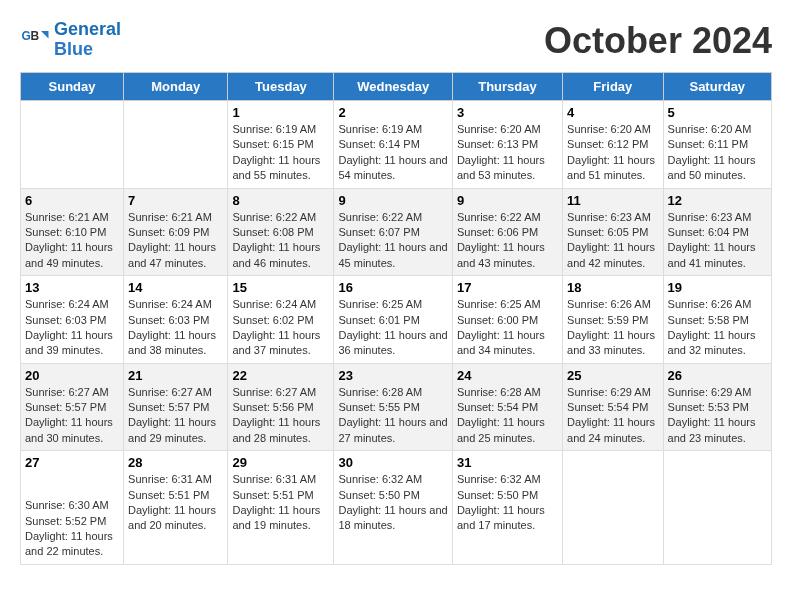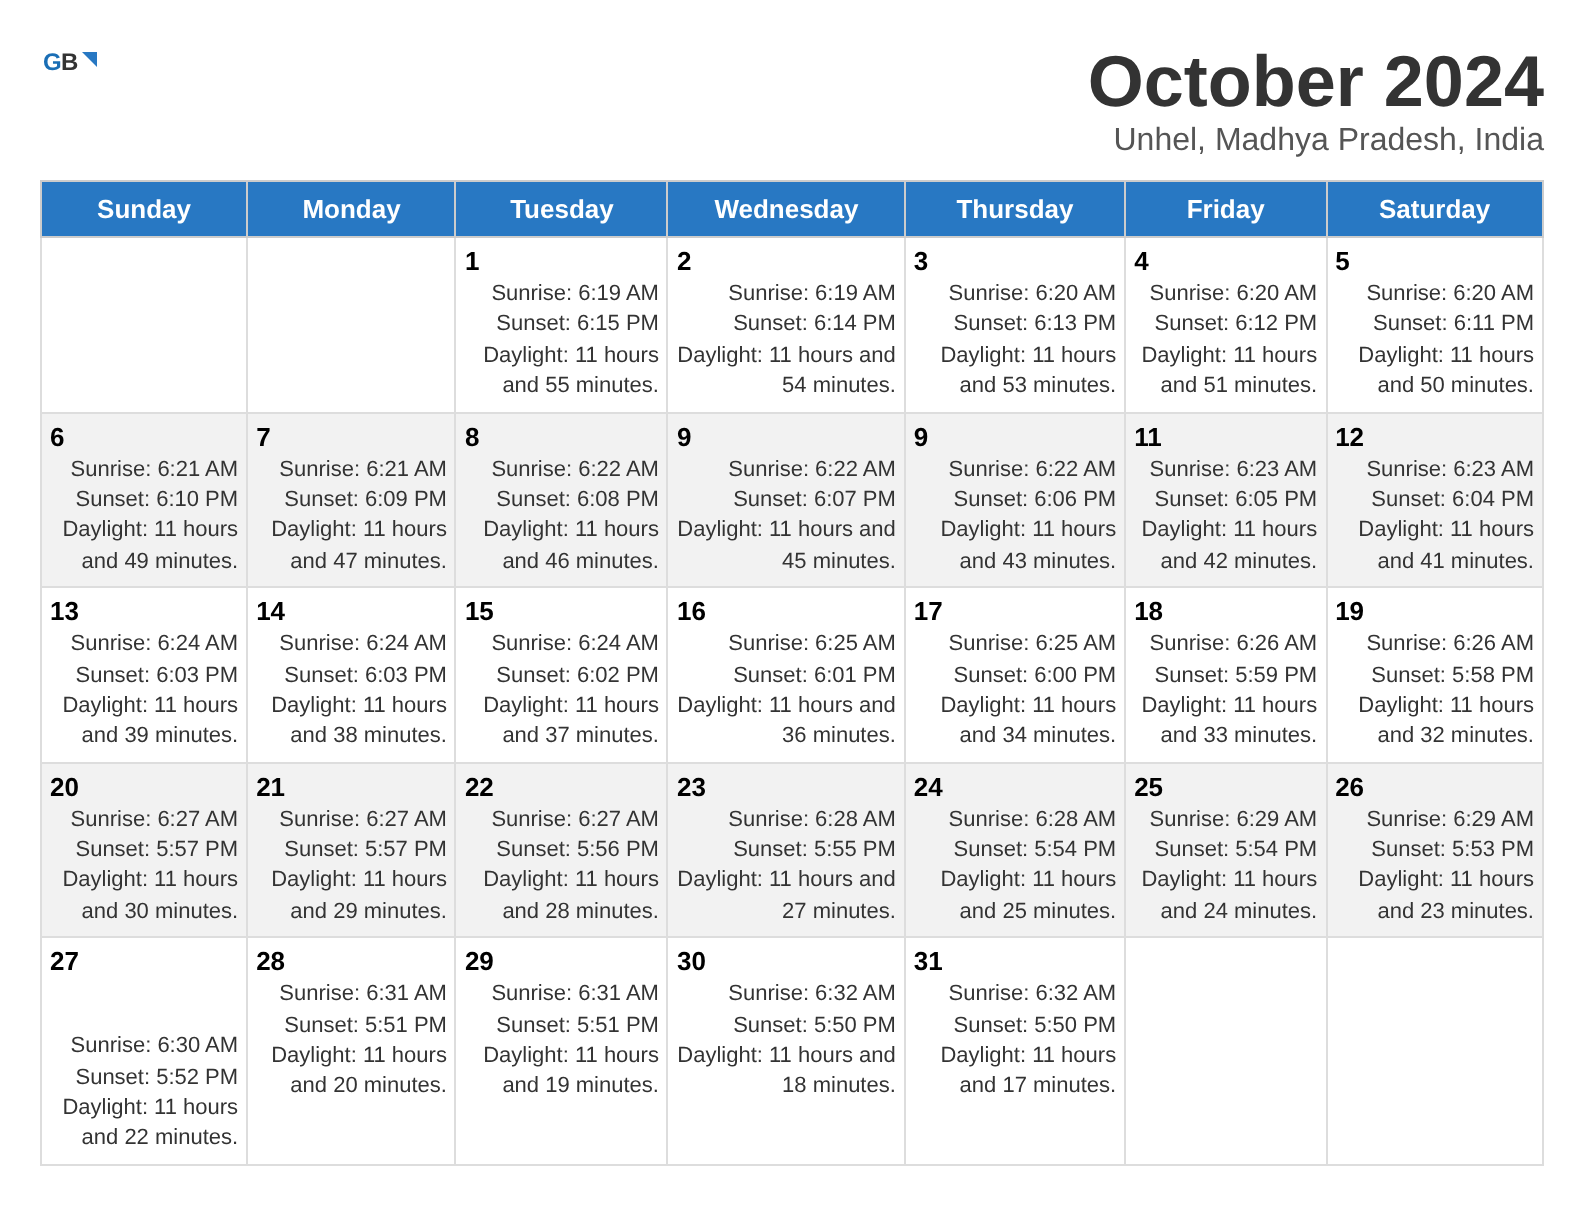--- a/index.html
+++ b/index.html
@@ -77,38 +77,40 @@
     }
     .day-num {
       font-size: 13px;
       font-weight: bold;
       display: block;
       margin-bottom: 2px;
     }
     .day-info {
       color: #333;
       line-height: 1.4;
-      text-align: right;
     }
   </style>
 </head>
 <body>
 
 <div class="header">
   <div class="logo">
     <svg class="logo-icon" viewBox="0 0 40 40">
       <text x="2" y="20" font-size="16" font-weight="bold" fill="#1a6eb5">G</text>
       <text x="14" y="20" font-size="16" font-weight="bold" fill="#333">B</text>
 
       <polygon points="28,8 38,8 38,18" fill="#2878c3"></polygon>
     </svg>
+    <div class="logo-text">
+      <div><span>General</span></div>
+      <div><span style="color:#2878c3">Blue</span></div>
+    </div>
   </div>
   <div class="title-block">
     <div class="month-title">October 2024</div>
-    <div class="location">Unhel, Madhya Pradesh, India</div>
   </div>
 </div>
 
 <table>
   <thead>
     <tr>
     <th>Sunday</th>
         <th>Monday</th>
         <th>Tuesday</th>
         <th>Wednesday</th>

